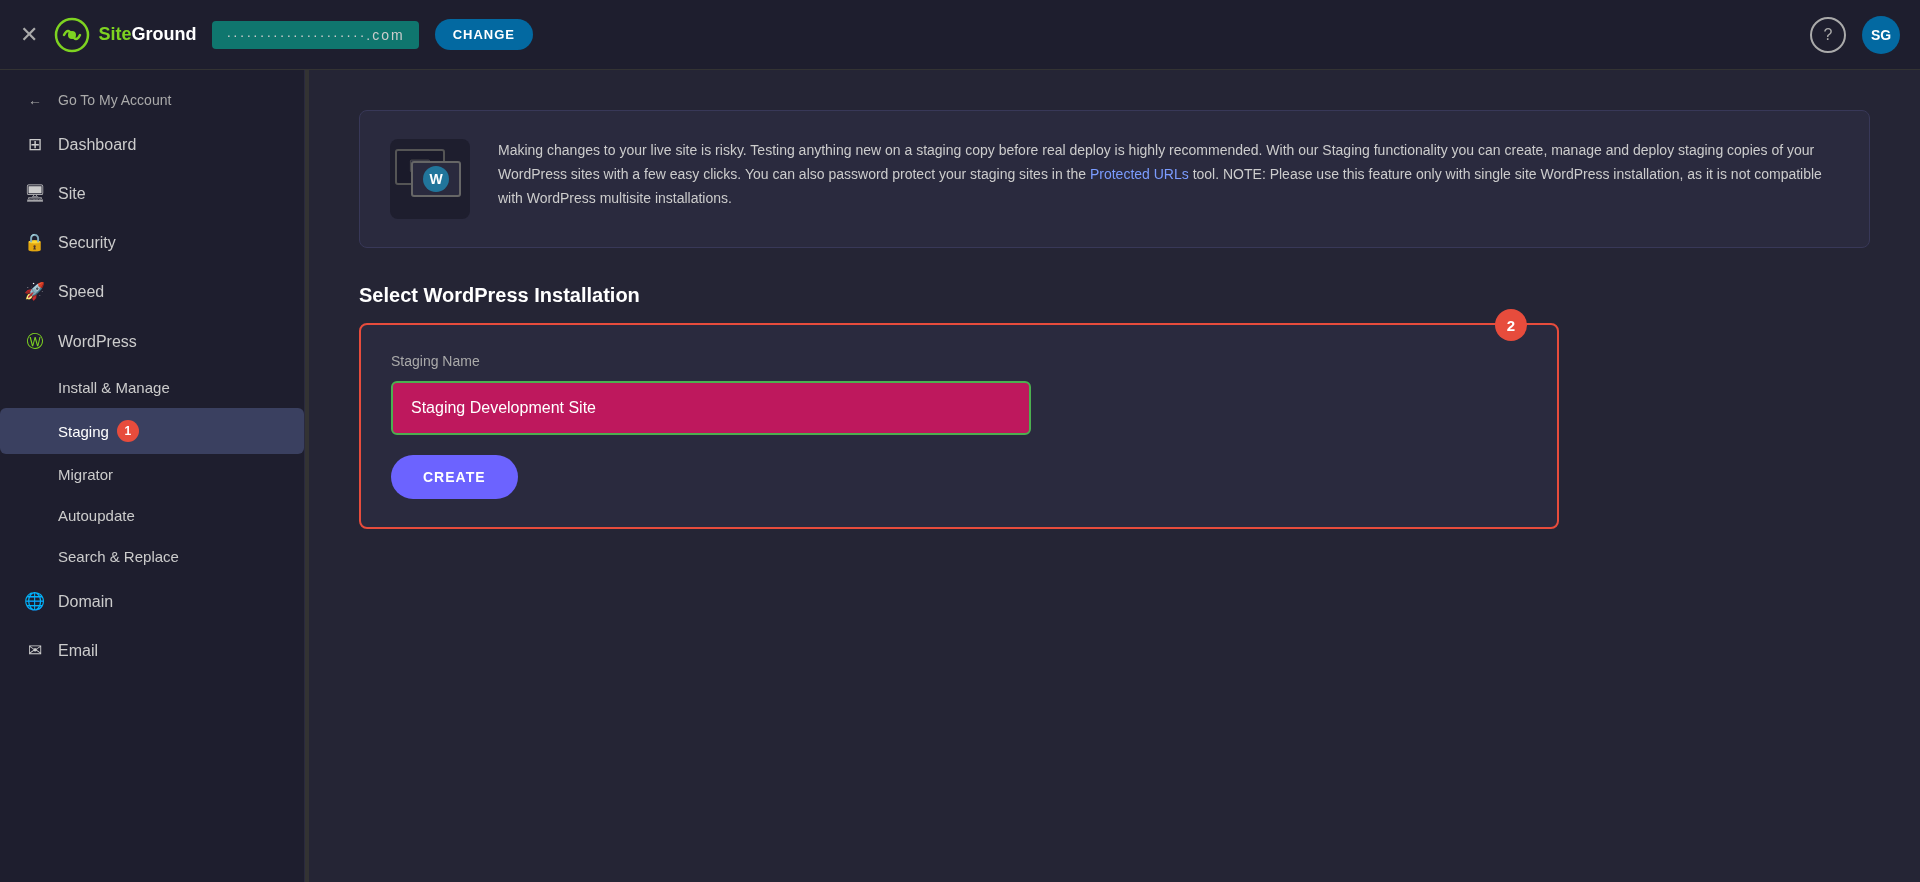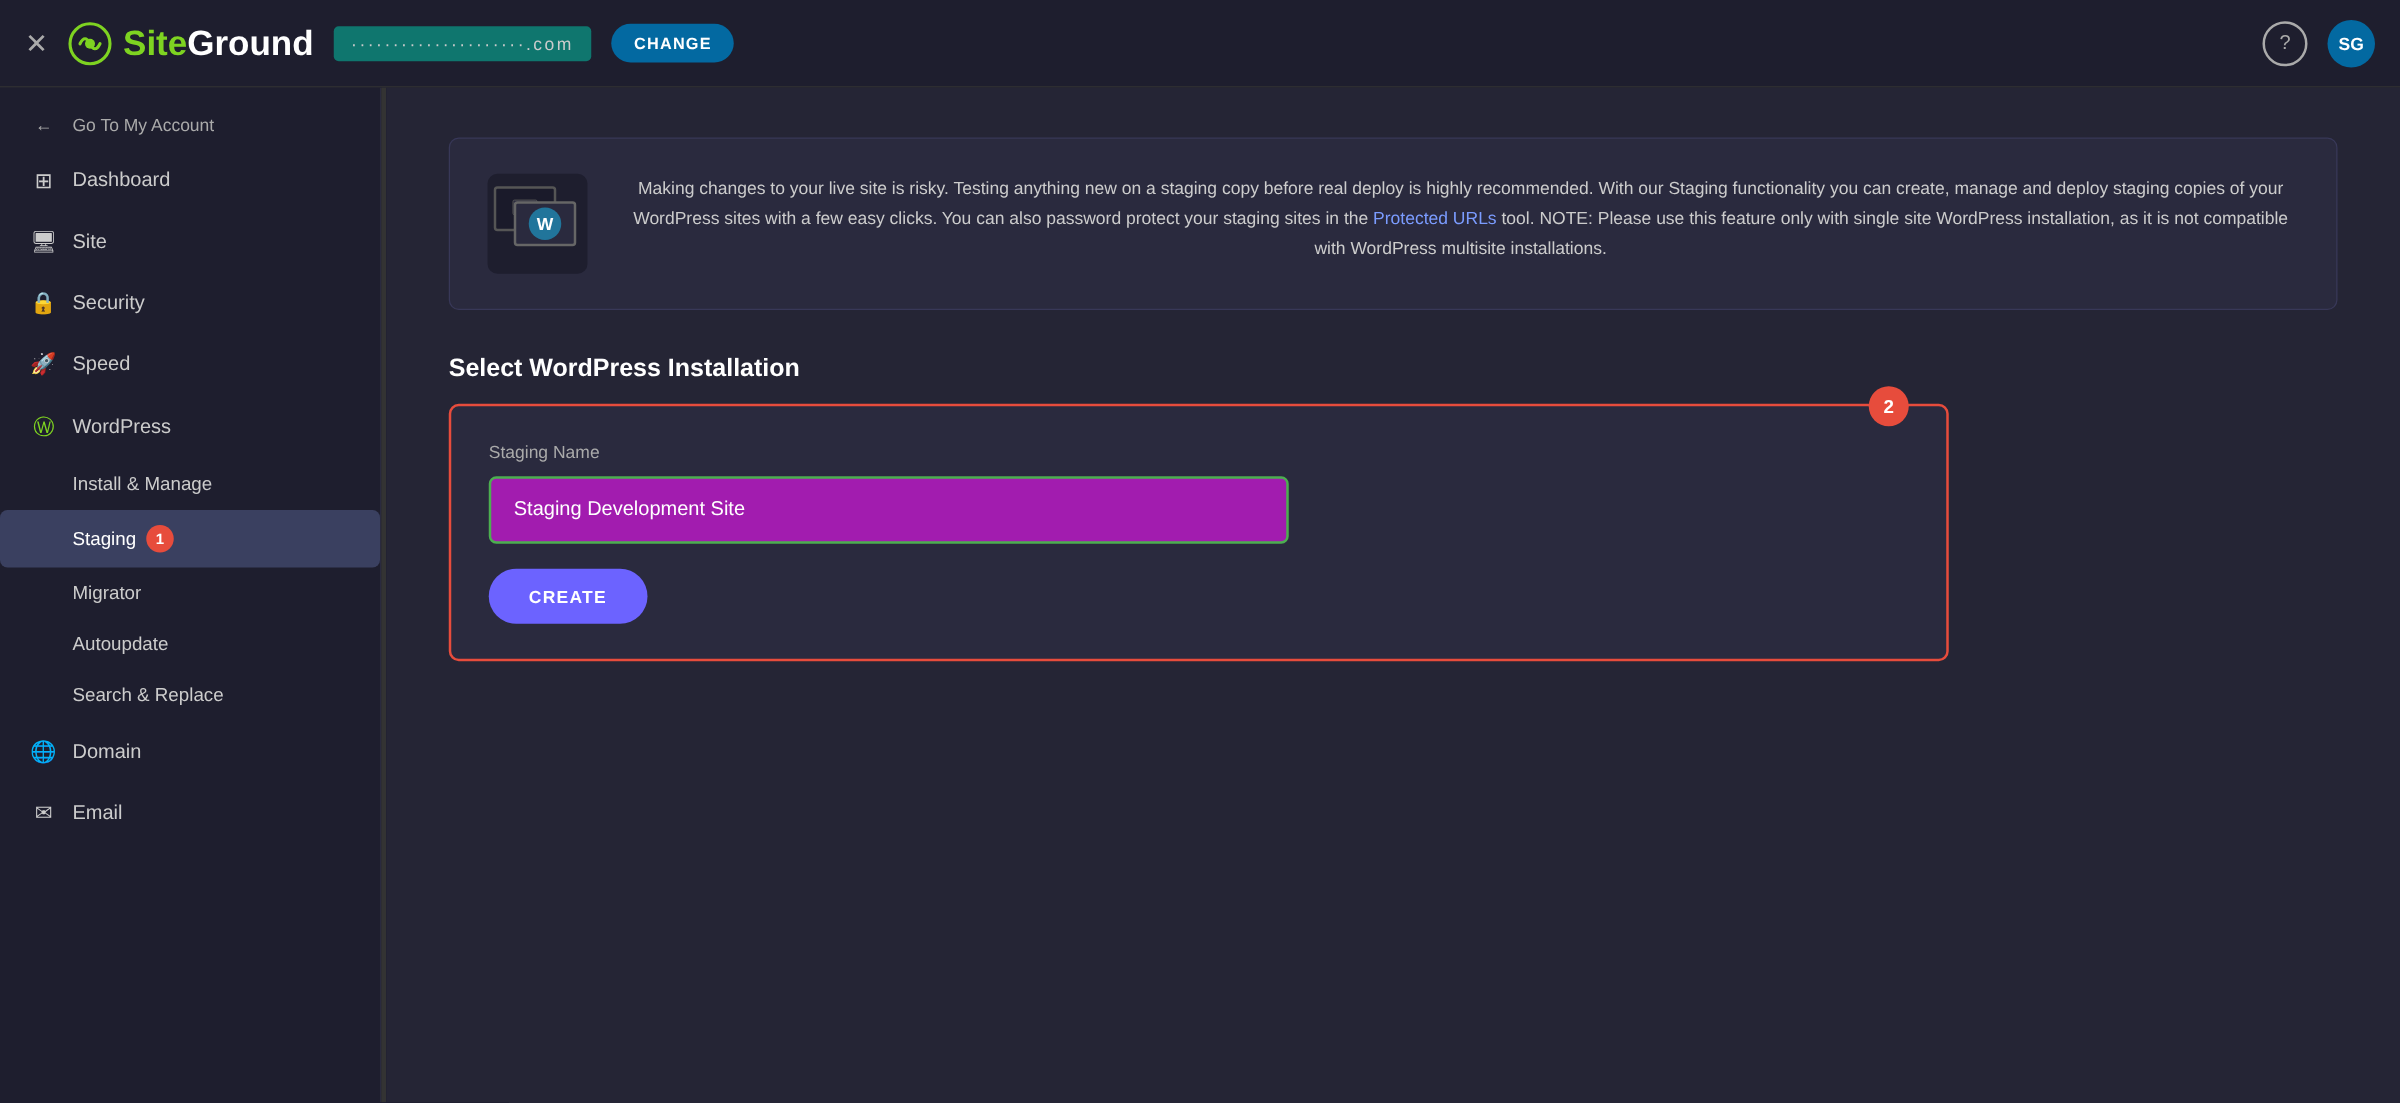--- a/index.html
+++ b/index.html
@@ -13,21 +13,21 @@
       align-items: center;
       padding: 0 20px;
       gap: 20px;
       border-bottom: 1px solid #333;
       flex-shrink: 0;
     }
     .topbar-left { display: flex; align-items: center; gap: 16px; }
     .close-btn { color: #aaa; cursor: pointer; font-size: 22px; }
     .logo { display: flex; align-items: center; gap: 8px; }
     .logo-icon { width: 36px; height: 36px; }
-    .logo-text { font-size: 28px; font-weight: 700; color: #fff; text-align: right; }
+    .logo-text { font-size: 18px; font-weight: 700; color: #fff; text-align: right; }
     .logo-text span { color: #7ed321; }
     .domain-pill {
       background: #0f766e;
       border-radius: 4px;
       padding: 6px 14px;
       color: #ccc;
       font-size: 14px;
       letter-spacing: 2px;
     }
     .change-btn {
@@ -119,21 +119,21 @@
       margin-bottom: 36px;
       border: 1px solid #383858;
     }
     .info-icon-wrap {
       flex-shrink: 0;
       width: 80px; height: 80px;
       background: #1e1e2e;
       border-radius: 8px;
       display: flex; align-items: center; justify-content: center;
     }
-    .info-text { font-size: 14px; line-height: 1.7; color: #ccc; text-align: center; }
+    .info-text { font-size: 14px; line-height: 1.7; color: #ccc; }
     .info-text a { color: #7b9cff; text-decoration: none; }
 
     
     .section-title { font-size: 20px; font-weight: 700; color: #fff; margin-bottom: 16px; }
 
     
     .dropdown-wrap {
       position: relative;
       margin-bottom: 36px;
     }
@@ -175,21 +175,21 @@
       color: #fff;
       border-radius: 50%;
       width: 32px; height: 32px;
       font-size: 15px;
       font-weight: bold;
       display: flex; align-items: center; justify-content: center;
     }
     .staging-label { font-size: 14px; color: #aaa; margin-bottom: 12px; }
     .staging-input {
       width: 640px;
-      background: #a21caf;
+      background: #be185d;
       border: 2px solid #4CAF50;
       border-radius: 6px;
       padding: 16px 18px;
       color: #fff;
       font-size: 16px;
       outline: none;
       display: block;
       margin-bottom: 20px;
     }
     .create-btn {

